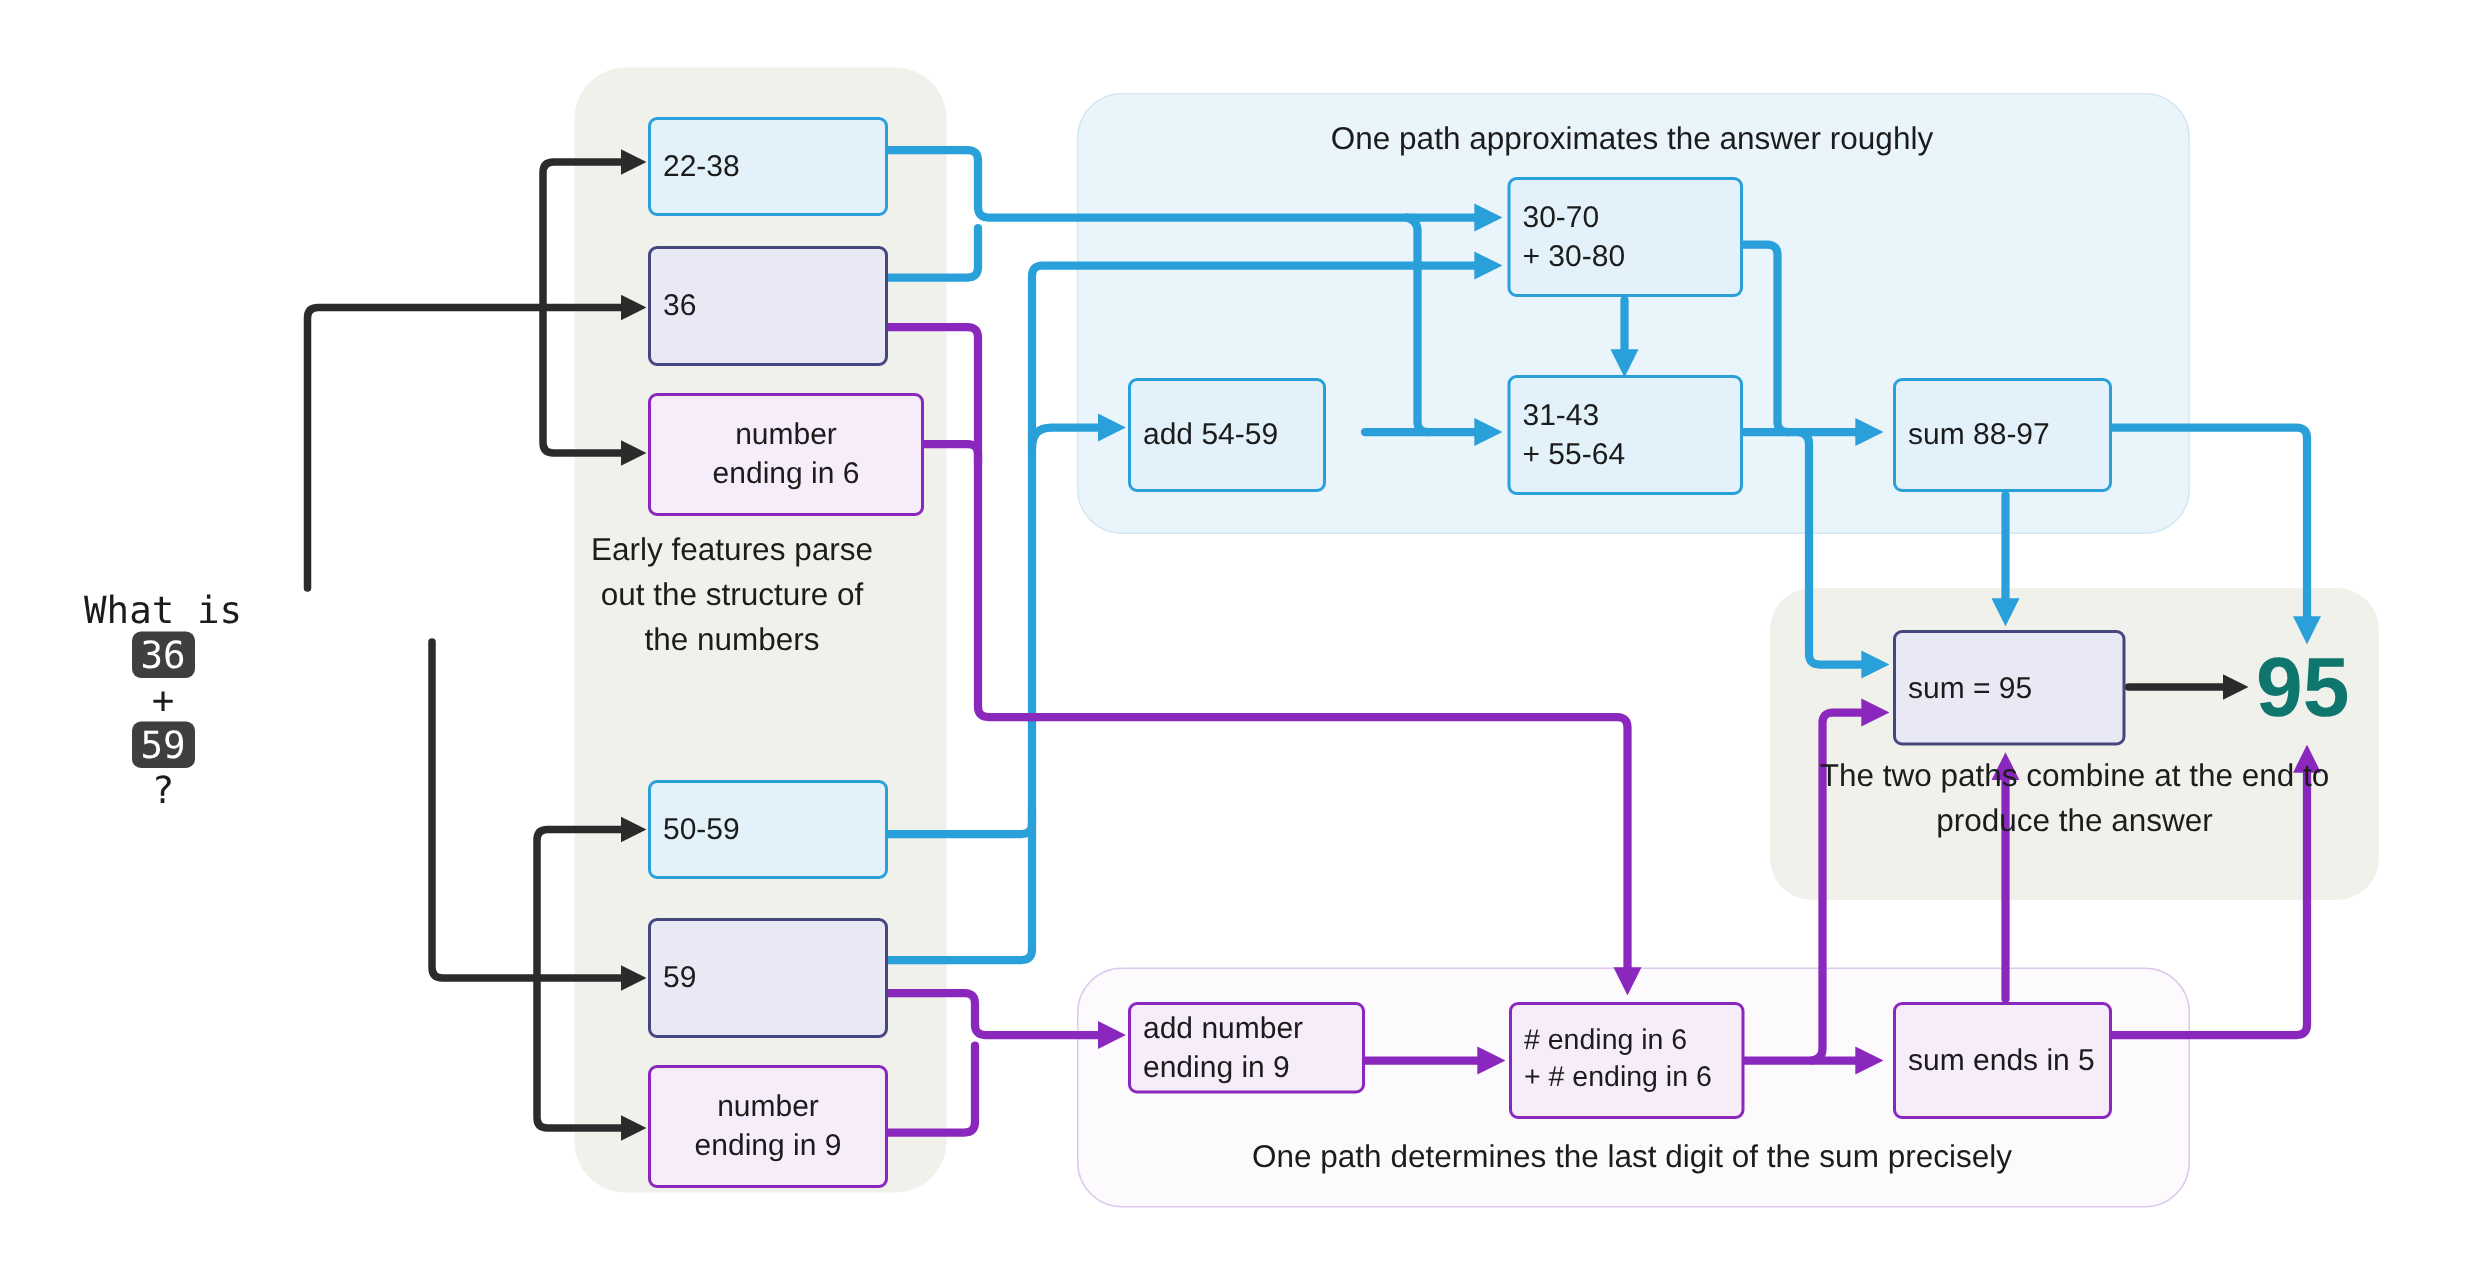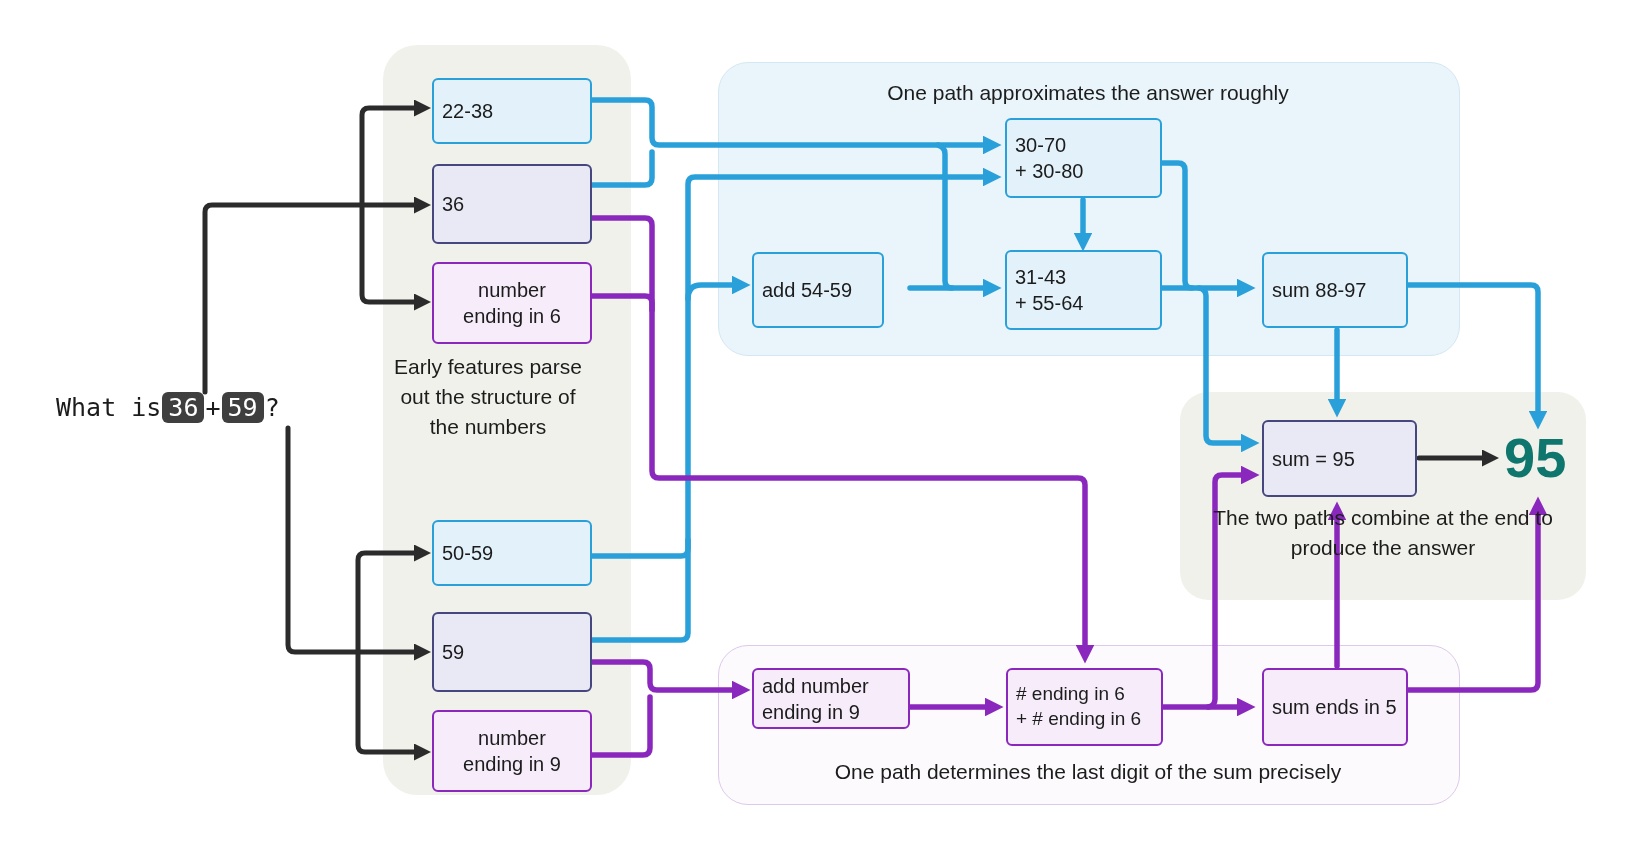--- a/index.html
+++ b/index.html
@@ -78,35 +78,35 @@
       <path d="M 205,392 V 212 Q 205,205 212,205 H 415" marker-end="url(#ah-black)"></path>
       <path d="M 362,205 V 115 Q 362,108 369,108 H 415" marker-end="url(#ah-black)"></path>
       <path d="M 362,205 V 295 Q 362,302 369,302 H 415" marker-end="url(#ah-black)"></path>
       <path d="M 288,428 V 645 Q 288,652 295,652 H 415" marker-end="url(#ah-black)"></path>
       <path d="M 358,652 V 560 Q 358,553 365,553 H 415" marker-end="url(#ah-black)"></path>
       <path d="M 358,652 V 745 Q 358,752 365,752 H 415" marker-end="url(#ah-black)"></path>
       <path d="M 1419,458 H 1483" marker-end="url(#ah-black)"></path>
     </g>
   </svg>
 
-  <div class="prompt" style="left:56px;top:392px;">
+  <div class="prompt" style="left:56px;top:392px;flex-direction:column;">
     <span>What is </span>
     <span class="token">36</span>
     <span> + </span>
     <span class="token">59</span>
     <span>?</span>
   </div>
 
   <div class="node node-blue" style="left:432px;top:78px;width:160px;height:66px;">
     <span>22-38</span>
   </div>
   <div class="node node-lav" style="left:432px;top:164px;width:160px;height:80px;">
     <span>36</span>
   </div>
-  <div class="node node-pur" style="left:432px;top:262px;width:160px;height:82px;padding:4px 24px;">
+  <div class="node node-pur" style="left:432px;top:262px;width:184px;height:82px;padding:4px 24px;">
     <span>number ending in 6</span>
   </div>
 
   <div class="caption" style="left:392px;top:352px;width:192px;">Early features parse out the structure of the numbers</div>
 
   <div class="node node-blue" style="left:432px;top:520px;width:160px;height:66px;">
     <span>50-59</span>
   </div>
   <div class="node node-lav" style="left:432px;top:612px;width:160px;height:80px;">
     <span>59</span>

